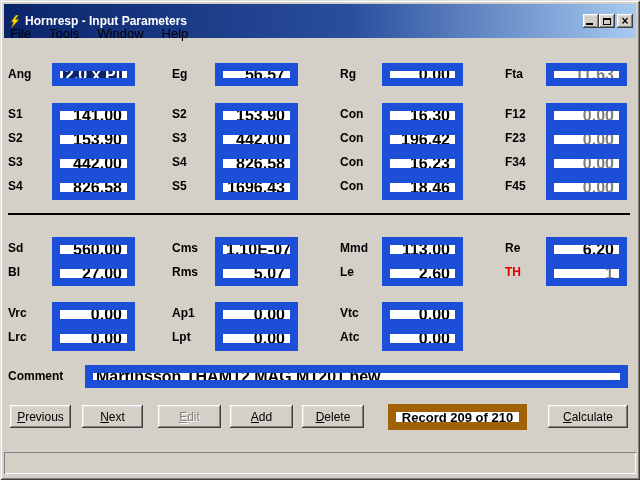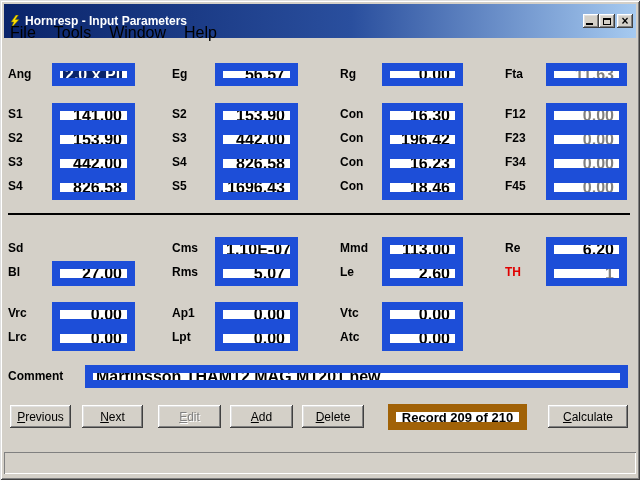--- a/index.html
+++ b/index.html
@@ -13,21 +13,21 @@
   .title-text{color:#fff;font-size:12px;font-weight:bold;margin-left:4px;flex:1;white-space:nowrap;}
   .tb-btns{display:flex;align-items:center;margin-right:3px;}
   .tbbtn{width:16px;height:14px;background:#d4d0c8;margin-left:0;position:relative;
     box-shadow: inset -1px -1px 0 #404040, inset 1px 1px 0 #fff, inset -2px -2px 0 #808080, inset 2px 2px 0 #dfdfdf;
     display:flex;align-items:center;justify-content:center;}
   .tbbtn.gap{margin-left:2px;}
   .glyph-min{position:absolute;left:3px;bottom:3px;width:7px;height:2px;background:#000;}
   .glyph-max{width:8px;height:7px;border:1px solid #000;border-top:2px solid #000;box-sizing:border-box;}
   .glyph-close{font-size:12px;font-weight:bold;line-height:12px;color:#000;}
   .menubar{position:absolute;left:4px;top:23px;width:632px;height:20px;display:flex;align-items:center;}
-  .menu-item{font-size:16px;color:#000;padding:20px 9px;}
+  .menu-item{font-size:13px;color:#000;padding:20px 9px;}
   .menu-item:first-child{padding-left:6px;}
 
   .lbl{position:absolute;font-size:12px;font-weight:bold;color:#000;white-space:nowrap;}
   .lbl.red{color:#e00000;}
   .box{position:absolute;height:25px;background:#fff;border:8px solid #1d4ed8;box-sizing:border-box;
     display:flex;align-items:center;justify-content:flex-end;padding:0 5px 0 2px;
     font-size:16px;font-weight:bold;color:#000;white-space:nowrap;overflow:hidden;}
   .box.left{justify-content:flex-start;padding-left:3px;}
   .box.dis{color:#808080;}
   .selhl{background:#0a246a;color:#fff;padding:1px 2px;}
@@ -157,20 +157,23 @@
       <span>18,46</span>
     </div>
   <span class="lbl" style="left:505px;top:179px">F45</span>
   <div class="box dis" style="left:546px;top:175px;width:81px">
       <span>0,00</span>
     </div>
 
   <div class="hsep"></div>
 
   <span class="lbl" style="left:8px;top:241px">Sd</span>
+  <div class="box" style="left:52px;top:237px;width:83px">
+      <span>560,00</span>
+    </div>
   <span class="lbl" style="left:172px;top:241px">Cms</span>
   <div class="box left" style="left:215px;top:237px;width:83px">
       <span>1,10E-07</span>
     </div>
   <span class="lbl" style="left:340px;top:241px">Mmd</span>
   <div class="box" style="left:382px;top:237px;width:81px">
       <span>113,00</span>
     </div>
   <span class="lbl" style="left:505px;top:241px">Re</span>
   <div class="box" style="left:546px;top:237px;width:81px">

